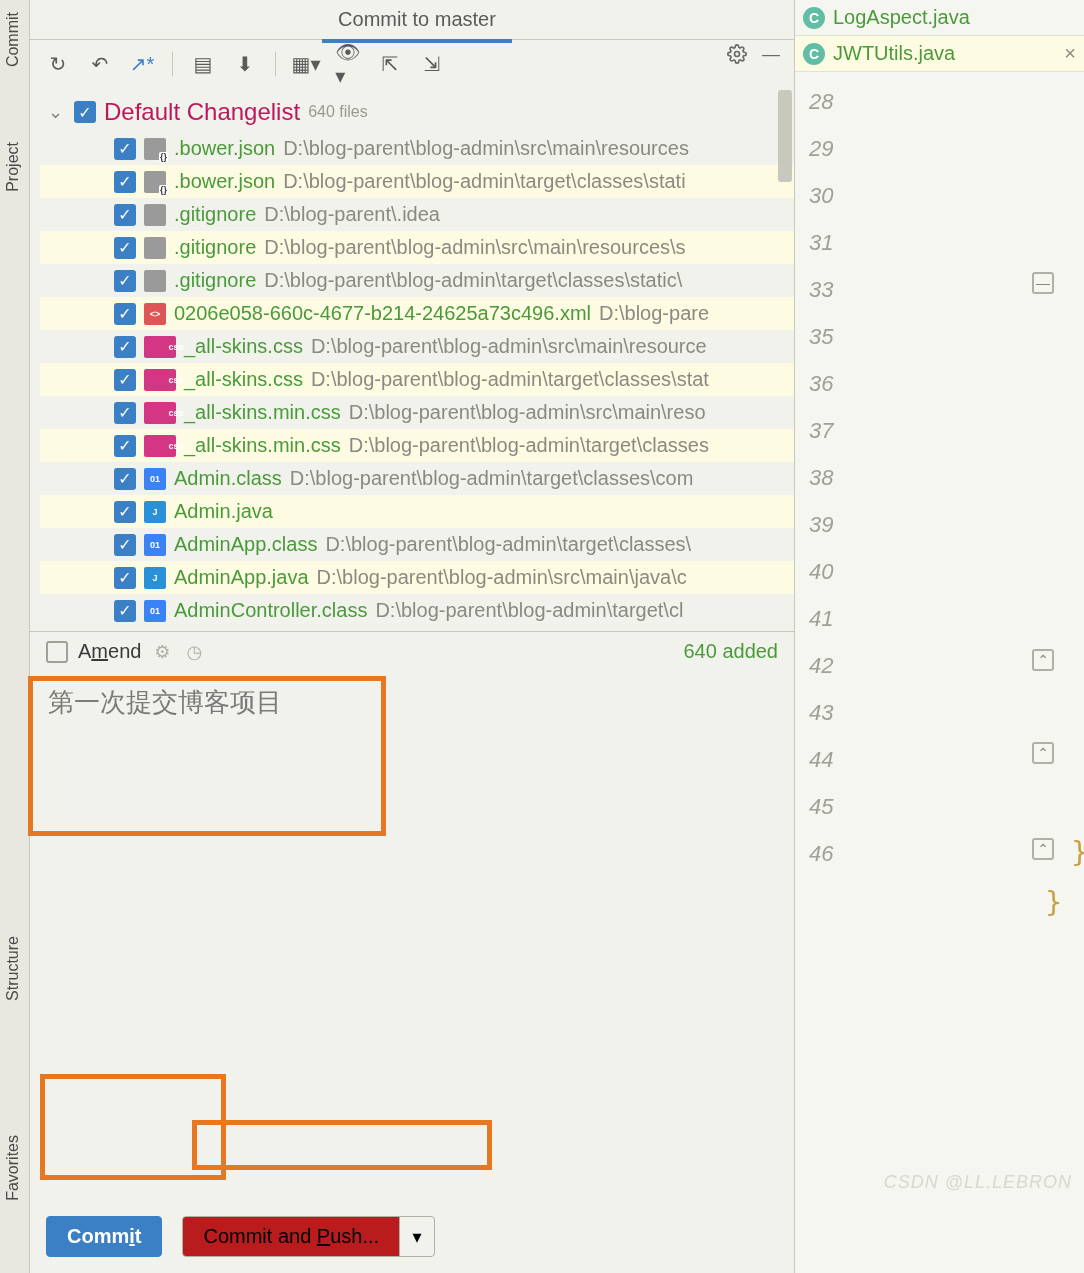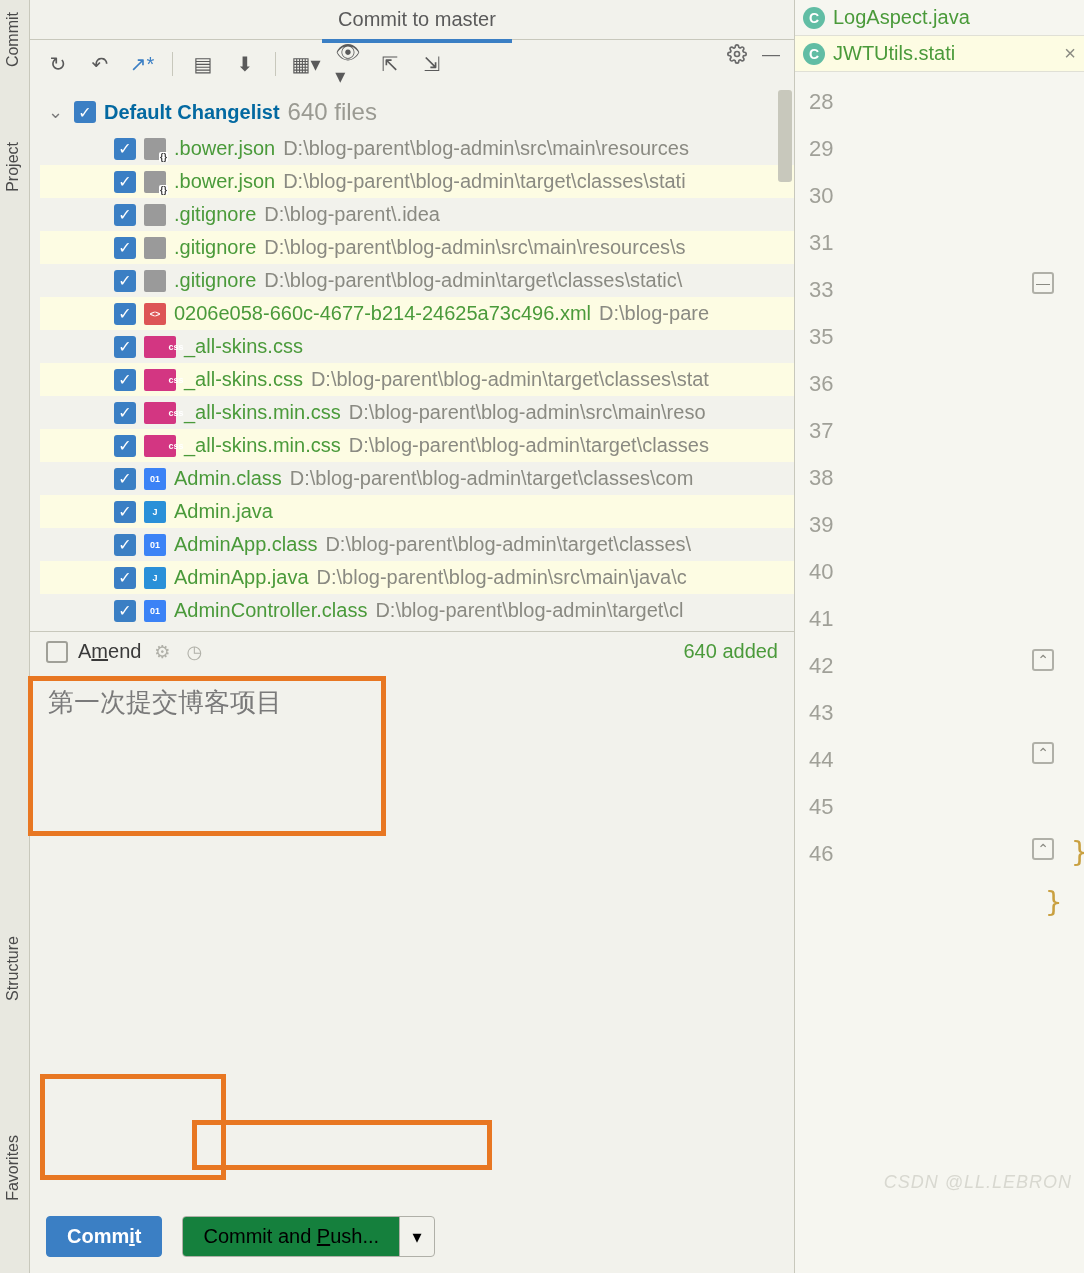--- a/index.html
+++ b/index.html
@@ -20,22 +20,22 @@
 .icon-btn { width: 22px; height: 22px; display: flex; align-items: center; justify-content: center; cursor: pointer; color: #6a6a6a; }
 
 .toolbar { display: flex; align-items: center; gap: 18px; padding: 10px 16px; height: 48px; }
 .toolbar .sep { width: 1px; height: 24px; background: #c8c8bc; }
 .tool-icon { width: 24px; height: 24px; display: flex; align-items: center; justify-content: center; cursor: pointer; color: #5a5a5a; font-size: 20px; }
 
 .changelist { flex: 0 0 auto; background: #f2f2ec; padding: 4px 0 4px 10px; overflow: hidden; position: relative; }
 .changelist-header { display: flex; align-items: center; gap: 8px; padding: 6px 8px; }
 .chevron { width: 18px; color: #7a7a7a; cursor: pointer; }
 .checkbox { width: 22px; height: 22px; background: #3b7fc4; border-radius: 3px; display: flex; align-items: center; justify-content: center; color: #fff; font-size: 16px; cursor: pointer; flex-shrink: 0; }
-.changelist-title { font-weight: 700; font-size: 20px; color: #0369a1; }
-.file-count { color: #9a9a92; font-size: 24px; }
+.changelist-title { font-weight: 400; font-size: 24px; color: #be185d; }
+.file-count { color: #9a9a92; font-size: 16px; }
 
 .file-list { }
 .file-row { display: flex; align-items: center; gap: 8px; padding: 5px 8px 5px 74px; white-space: nowrap; overflow: hidden; }
 .file-row.hl { background: #fdfce3; }
 .file-icon { width: 22px; height: 22px; flex-shrink: 0; display: flex; align-items: center; justify-content: center; font-size: 9px; font-weight: 700; color: #fff; border-radius: 2px; position: relative; }
 .file-icon.json { background: #9a9a9a; }
 .file-icon.json::after { content: "{}"; position: absolute; bottom: -2px; right: -2px; background: #fff; color: #333; font-size: 9px; padding: 0 1px; border-radius: 2px; }
 .file-icon.txt { background: #9a9a9a; }
 .file-icon.xml { background: #d55; }
 .file-icon.css { background: #d33682; padding-left: 32px; }
@@ -52,37 +52,37 @@
 .status-added { margin-left: auto; color: #4a9a3a; font-size: 20px; }
 
 .commit-msg-wrap { position: relative; flex: 1; }
 .commit-msg { width: 100%; height: 100%; border: none; background: #f2f2ec; padding: 14px 18px; font-size: 26px; color: #7a7a7a; resize: none; outline: none; font-family: inherit; }
 
 .highlight-msg { position: absolute; left: 28px; top: 676px; width: 358px; height: 160px; border: 5px solid #e87722; pointer-events: none; z-index: 50; }
 .highlight-commit { position: absolute; left: 40px; top: 1074px; width: 186px; height: 106px; border: 5px solid #e87722; pointer-events: none; z-index: 50; }
 .highlight-push { position: absolute; left: 192px; top: 1120px; width: 300px; height: 50px; border: 5px solid #e87722; pointer-events: none; z-index: 50; }
 
 .button-row { display: flex; gap: 20px; padding: 0 16px 16px; align-items: center; }
-.btn { padding: 8px 20px; font-size: 20px; border-radius: 4px; cursor: pointer; border: 1px solid #b0b0a8; background: #15803d; }
+.btn { padding: 8px 20px; font-size: 20px; border-radius: 4px; cursor: pointer; border: 1px solid #b0b0a8; background: #b91c1c; }
 .btn.primary { background: #3b7fc4; color: #fff; border-color: #3b7fc4; font-weight: 600; }
 .btn-combo { display: flex; border: 1px solid #b0b0a8; border-radius: 4px; overflow: hidden; }
 .btn-combo .btn { border: none; border-radius: 0; }
 .btn-combo .splitter { width: 1px; background: #b0b0a8; }
 .btn-combo .dd { width: 34px; display: flex; align-items: center; justify-content: center; cursor: pointer; }
 
 .right-panel { position: absolute; left: 794px; top: 0; width: 290px; height: 100%; background: #f6f6f0; border-left: 1px solid #c8c8bc; }
 .editor-tabs { display: flex; flex-direction: column; }
 .editor-tab { display: flex; align-items: center; gap: 8px; padding: 6px 8px; font-size: 20px; border-bottom: 1px solid #e0e0d6; }
 .editor-tab.active { background: #fdfce3; }
 .tab-c-icon { width: 22px; height: 22px; border-radius: 50%; background: #61bda4; color: #fff; display: flex; align-items: center; justify-content: center; font-size: 14px; font-weight: 700; }
 .tab-name { color: #4a9a3a; }
 .tab-close { margin-left: auto; color: #8a8a82; cursor: pointer; }
 
 .gutter { position: relative; padding-top: 6px; }
-.line-no { display: flex; align-items: center; height: 47px; padding-left: 14px; font-size: 22px; color: #a0a098; }
+.line-no { display: flex; align-items: center; height: 47px; padding-left: 14px; font-size: 22px; color: #a0a098; font-style: italic; }
 .gutter-marks { position: absolute; right: 22px; top: 0; width: 30px; }
 .fold-mark { position: absolute; width: 22px; height: 22px; border: 2px solid #b0b0a8; border-radius: 3px; display: flex; align-items: center; justify-content: center; font-size: 14px; color: #8a8a82; background: #f6f6f0; }
 .brace { position: absolute; font-size: 28px; color: #c9a040; font-family: monospace; }
 
 .watermark { position: absolute; right: 12px; bottom: 80px; font-size: 18px; color: #d8d8d0; font-style: italic; letter-spacing: 1px; }
 </style>
 </head>
 <body>
 
 <div class="left-rail">
@@ -170,20 +170,21 @@
         <div class="file-row hl">
           <span class="checkbox">✓</span>
           <span class="file-icon xml">&lt;&gt;</span>
           <span class="file-name">0206e058-660c-4677-b214-24625a73c496.xml</span>
           <span class="file-path">D:\blog-pare</span>
         </div>
         <div class="file-row">
           <span class="checkbox">✓</span>
           <span class="file-icon css">css</span>
           <span class="file-name">_all-skins.css</span>
+          <span class="file-path">D:\blog-parent\blog-admin\src\main\resource</span>
         </div>
         <div class="file-row hl">
           <span class="checkbox">✓</span>
           <span class="file-icon css">css</span>
           <span class="file-name">_all-skins.css</span>
           <span class="file-path">D:\blog-parent\blog-admin\target\classes\stat</span>
         </div>
         <div class="file-row">
           <span class="checkbox">✓</span>
           <span class="file-icon css">css</span>
@@ -251,21 +252,21 @@
 </div>
 
 <div class="right-panel">
   <div class="editor-tabs" id="editor-tabs">
       <div class="editor-tab">
         <span class="tab-c-icon">C</span>
         <span class="tab-name">LogAspect.java</span>
       </div>
       <div class="editor-tab active">
         <span class="tab-c-icon">C</span>
-        <span class="tab-name">JWTUtils.stati</span>
+        <span class="tab-name">JWTUtils.java</span>
         <span class="tab-close">×</span>
       </div>
     </div>
   <div class="gutter" id="gutter">
     <div class="gutter-marks">
       <div class="fold-mark" style="top:200px">—</div>
       <div class="fold-mark" style="top:577px">⌃</div>
       <div class="fold-mark" style="top:670px">⌃</div>
       <div class="fold-mark" style="top:766px">⌃</div>
     </div>

